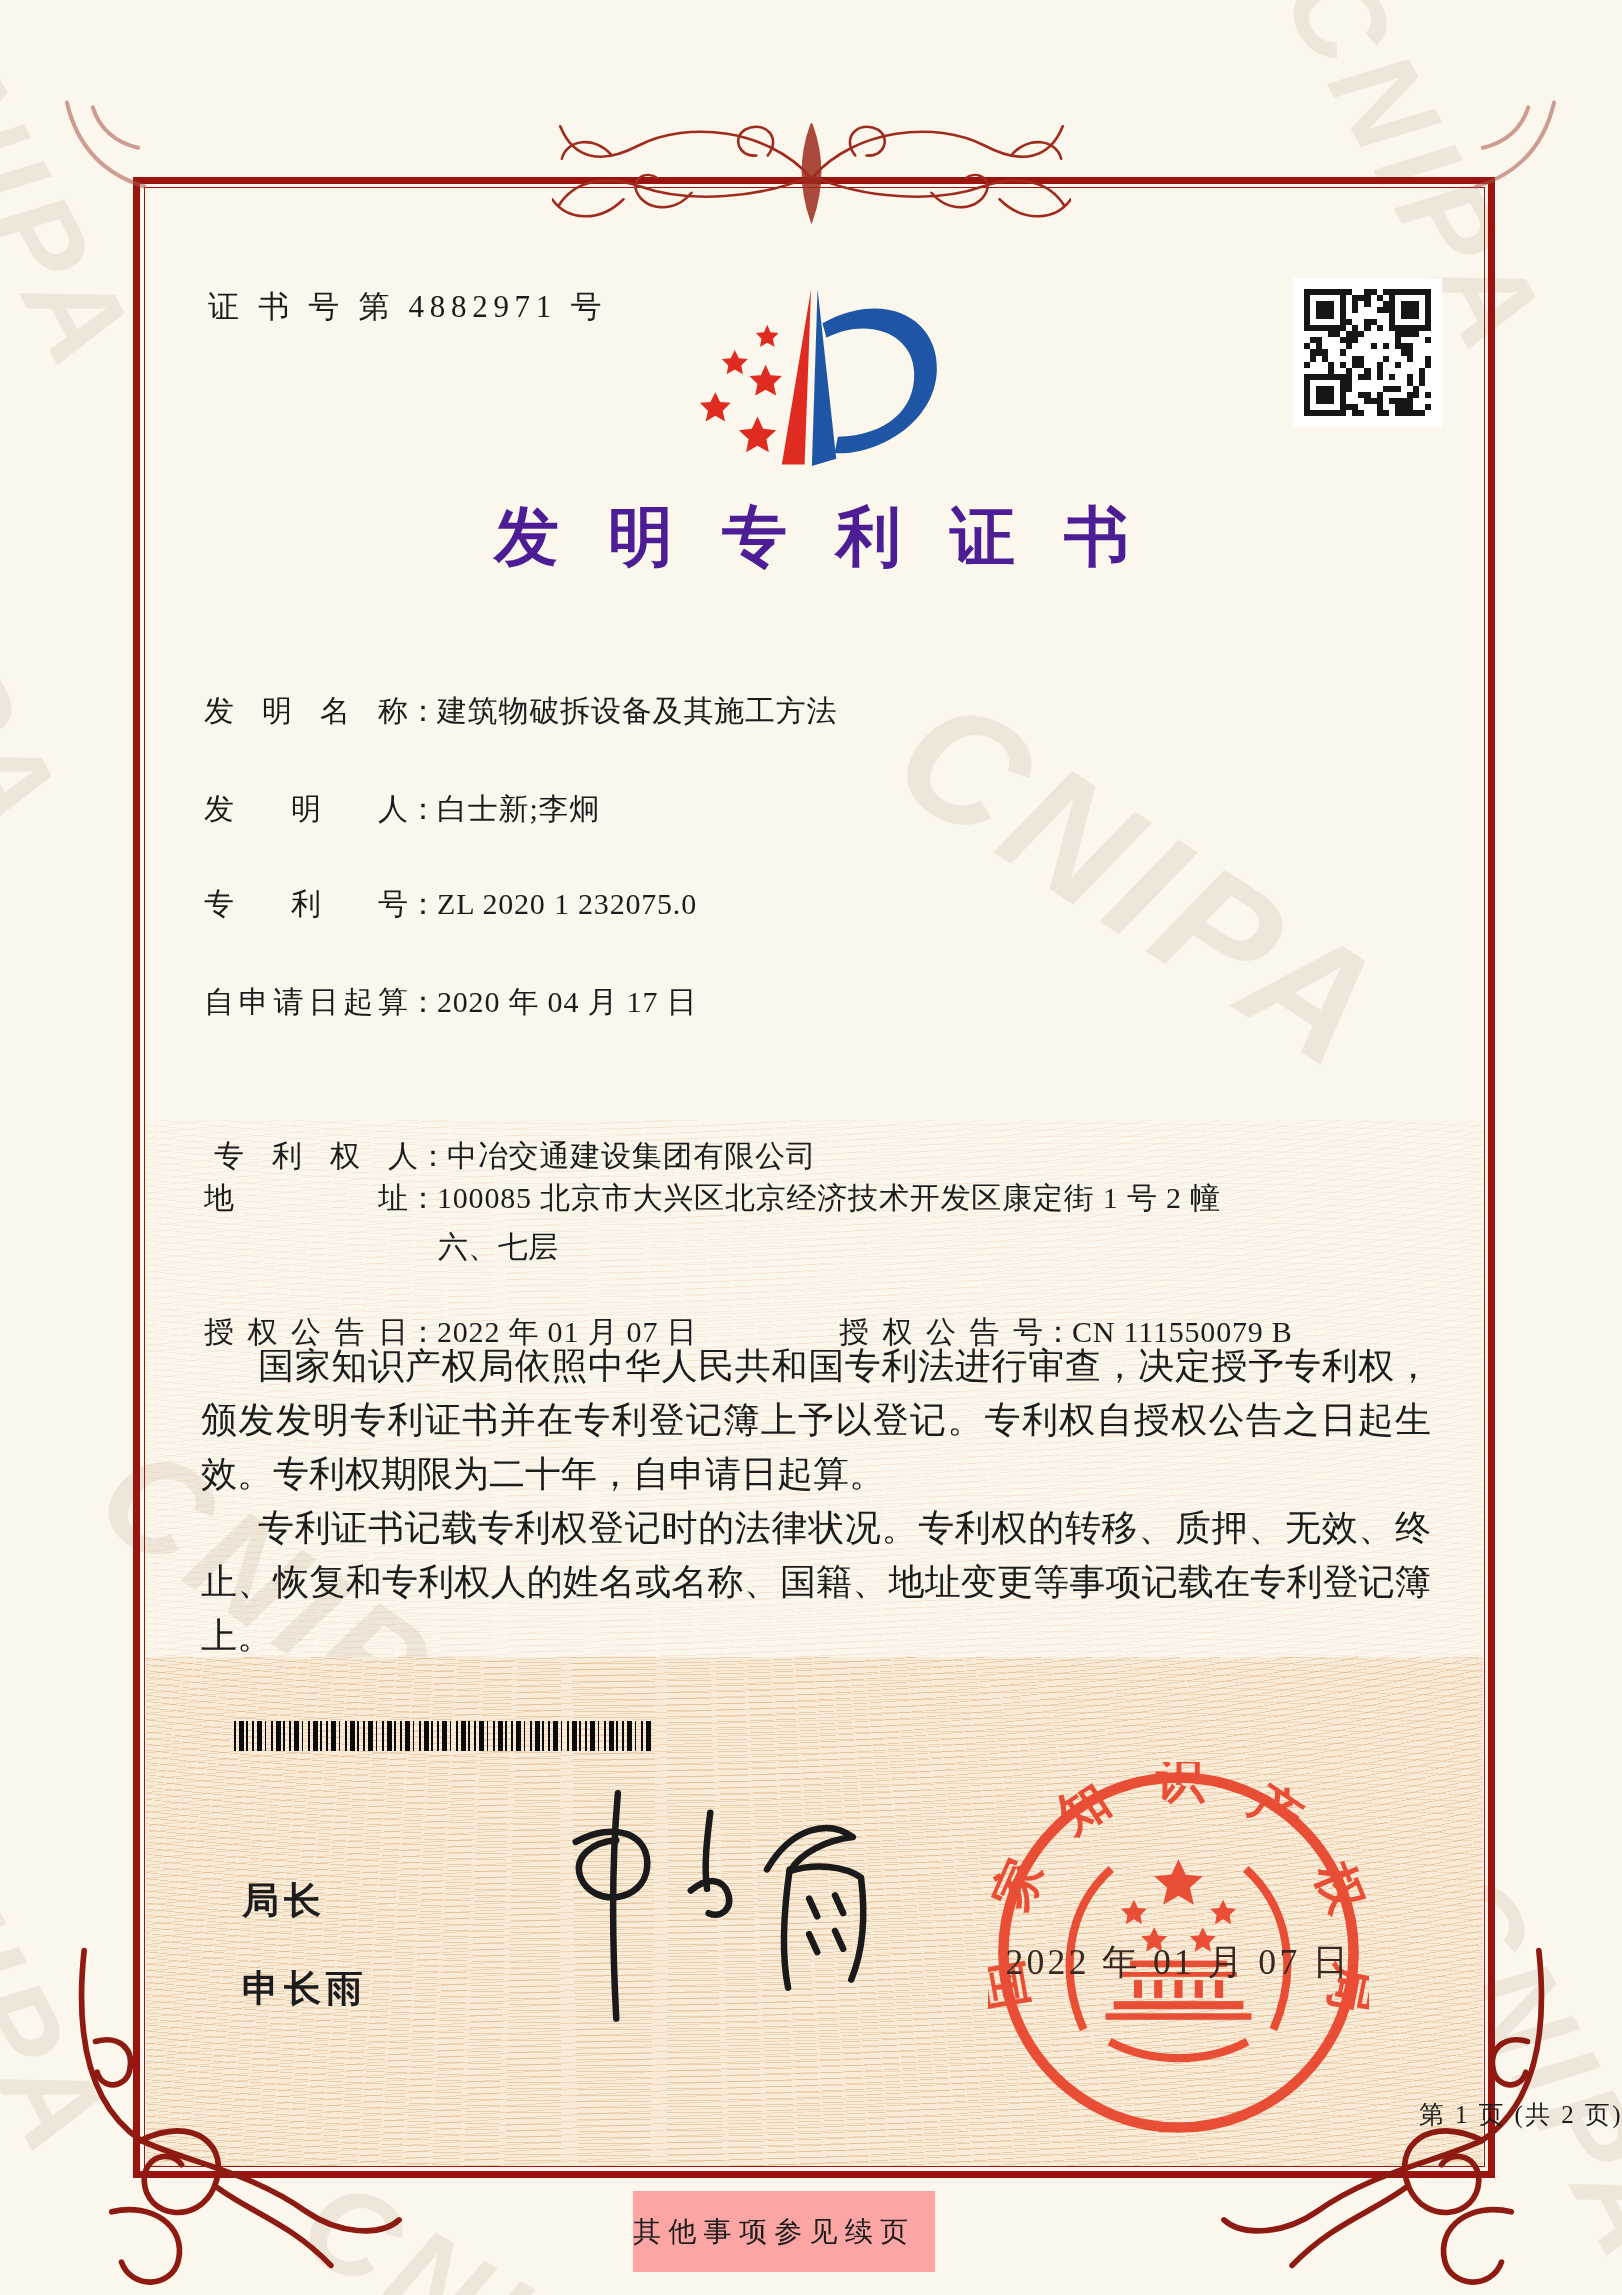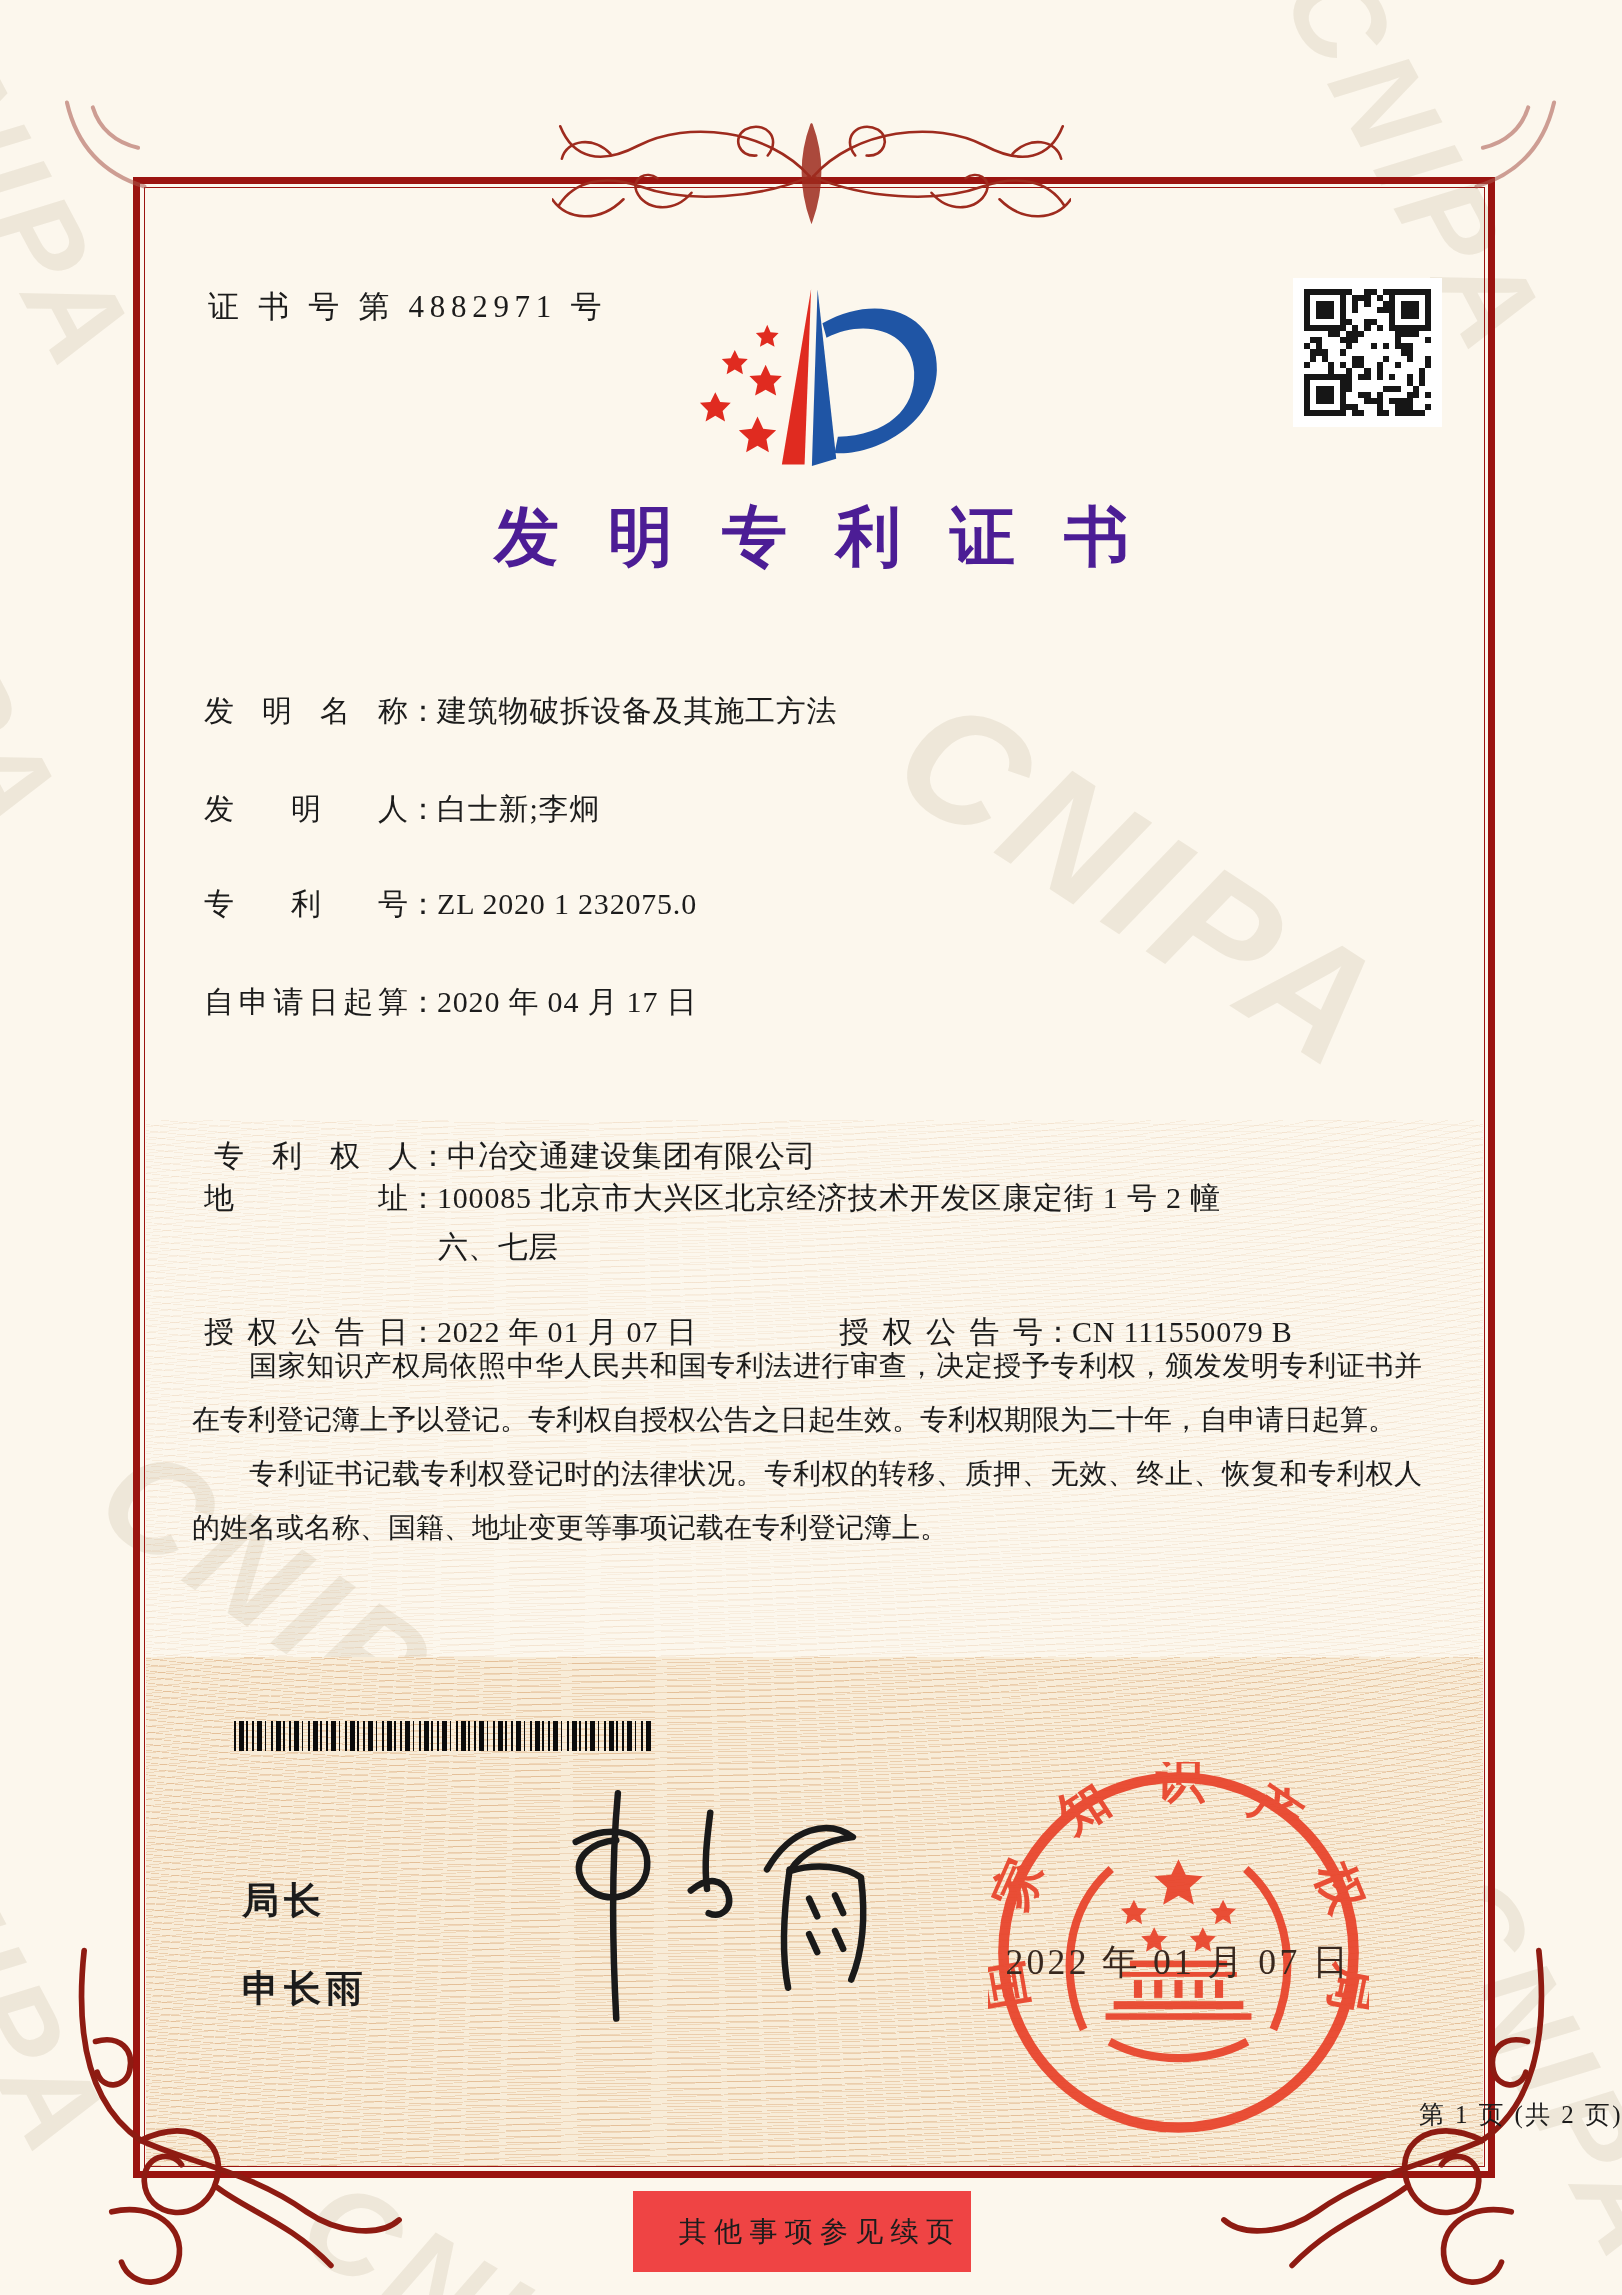--- a/index.html
+++ b/index.html
@@ -61,40 +61,40 @@
 
   
   .row{position:absolute;z-index:5;left:204px;font-size:30px;white-space:nowrap;}
   .flabel{display:inline-block;width:204px;text-align:justify;text-align-last:justify;}
   .fcolon{display:inline-block;width:29px;}
   .fvalue{letter-spacing:0.8px;}
   .row7-second{position:absolute;left:635px;top:0;}
   .addr2{position:absolute;z-index:5;left:438px;font-size:30px;}
 
   
-  .paras{position:absolute;z-index:5;left:192px;top:1339px;width:1230px;font-size:28px;line-height:54px;
+  .paras{position:absolute;z-index:5;left:201px;top:1339px;width:1230px;font-size:36px;line-height:54px;
       text-align:justify;}
   .paras p{margin:0;text-indent:57px;}
 
   
   .barcode{position:absolute;z-index:5;left:234px;top:1721px;width:419px;height:30px;
       background-image:repeating-linear-gradient(90deg,
         #0b0b0b 0 2.4px, transparent 2.4px 4.9px,
         #0b0b0b 4.9px 9.7px, transparent 9.7px 12px,
         #0b0b0b 12px 14px, transparent 14px 18px,
         #0b0b0b 18px 20px, transparent 20px 23px,
         #0b0b0b 23px 28px, transparent 28px 31px,
         #0b0b0b 31px 32px, transparent 32px 37px);}
   .officer-title{position:absolute;z-index:5;left:242px;top:1876px;font-size:37px;font-weight:600;letter-spacing:4.9px;}
   .officer-name{position:absolute;z-index:5;left:242px;top:1964px;font-size:37px;font-weight:600;letter-spacing:4.9px;}
   .signature{position:absolute;z-index:6;left:519px;top:1790px;width:389px;height:235px;}
   .seal{position:absolute;z-index:6;left:988px;top:1762px;width:381px;height:381px;opacity:.93;}
   .page-footer{position:absolute;z-index:5;left:0;top:2098px;width:100%;text-align:right;font-size:25px;letter-spacing:2.4px;}
-  .cont-note{position:absolute;z-index:5;left:633px;top:2191px;width:302px;height:81px;background:#ef4444;
-      text-align:center;line-height:81px;font-size:28px;letter-spacing:7.3px;padding-left:36px;}
+  .cont-note{position:absolute;z-index:5;left:633px;top:2191px;width:302px;height:81px;background:#fca5a5;
+      line-height:81px;font-size:28px;letter-spacing:7.3px;}
 </style>
 </head>
 <body>
 
 <div class="page">
 
   <span class="wm" style="left:-32px;top:-41px;font-size:122px;transform:rotate(62deg);">CNIPA</span>
   <span class="wm" style="left:1379px;top:-57px;font-size:122px;transform:rotate(62deg);">CNIPA</span>
   <span class="wm" style="left:-105px;top:422px;font-size:122px;transform:rotate(62deg);">CNIPA</span>
   <span class="wm" style="left:966px;top:657px;font-size:162px;transform:rotate(33deg);">CNIPA</span>

